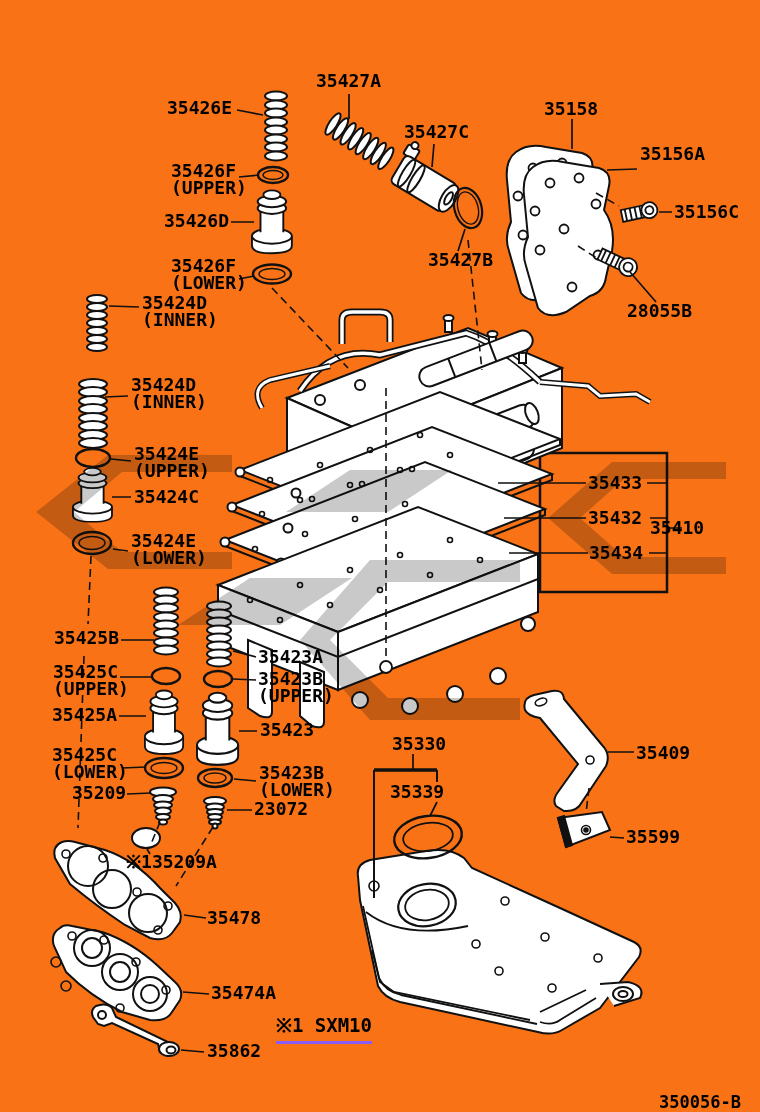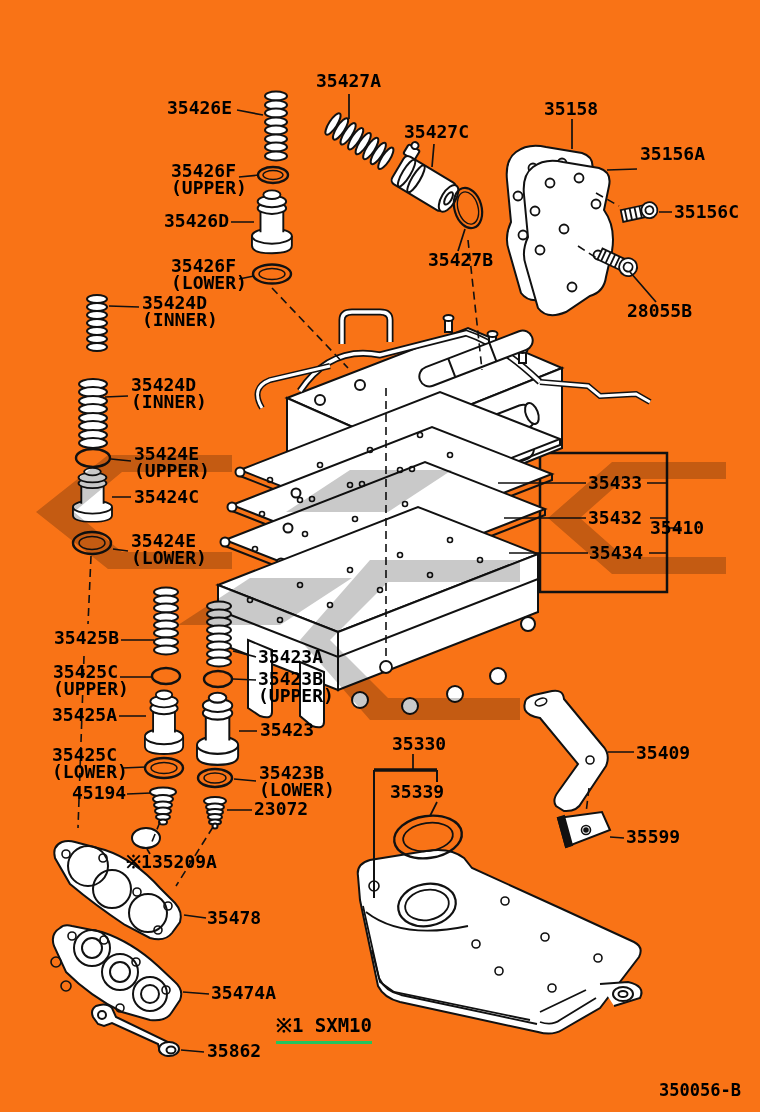--- a/index.html
+++ b/index.html
@@ -6,22 +6,22 @@
   #stage{position:relative;width:760px;height:1112px;background:#f97316;overflow:hidden;
          font-family:"DejaVu Sans Mono","Liberation Mono",monospace;}
   #art,#wm{position:absolute;left:0;top:0;}
   #art{z-index:1;}
   #wm{z-index:2;mix-blend-mode:multiply;pointer-events:none;}
   #labels{position:absolute;left:0;top:0;width:760px;height:1112px;z-index:3;}
   .lbl{position:absolute;font-weight:bold;font-size:18px;line-height:17px;color:#000;
        white-space:nowrap;letter-spacing:0px;}
   .lbl span{display:block;}
   .note{position:absolute;font-weight:bold;font-size:19px;color:#000;
-        border-bottom:3px solid #22c55e;padding-bottom:3px;white-space:nowrap;}
-  .footer{position:absolute;font-weight:bold;font-size:17px;color:#000;white-space:nowrap;}
+        border-bottom:3px solid #8b5cf6;padding-bottom:3px;white-space:nowrap;}
+  .footer{position:absolute;font-weight:bold;font-size:17px;color:#000;white-space:nowrap;margin-top:12px;}
 </style>
 </head>
 <body>
 
 <div id="stage">
 
 <svg id="art" width="760" height="1112" viewBox="0 0 760 1112">
   <defs>
     <g id="piston">
       <path d="M1,50 L1,60 Q1,68 22,68 Q43,68 43,60 L43,50" fill="#fff" stroke="#111" stroke-width="2"></path>
@@ -520,21 +520,21 @@
       </div>
   <div class="lbl" style="left:52px;top:746px">
         <span>35425C</span>
         <span>(LOWER)</span>
       </div>
   <div class="lbl" style="left:259px;top:764px">
         <span>35423B</span>
         <span>(LOWER)</span>
       </div>
   <div class="lbl" style="left:72px;top:784px">
-        <span>45194</span>
+        <span>35209</span>
       </div>
   <div class="lbl" style="left:254px;top:800px">
         <span>23072</span>
       </div>
   <div class="lbl" style="left:126px;top:853px">
         <span>※135209A</span>
       </div>
   <div class="lbl" style="left:207px;top:909px">
         <span>35478</span>
       </div>

